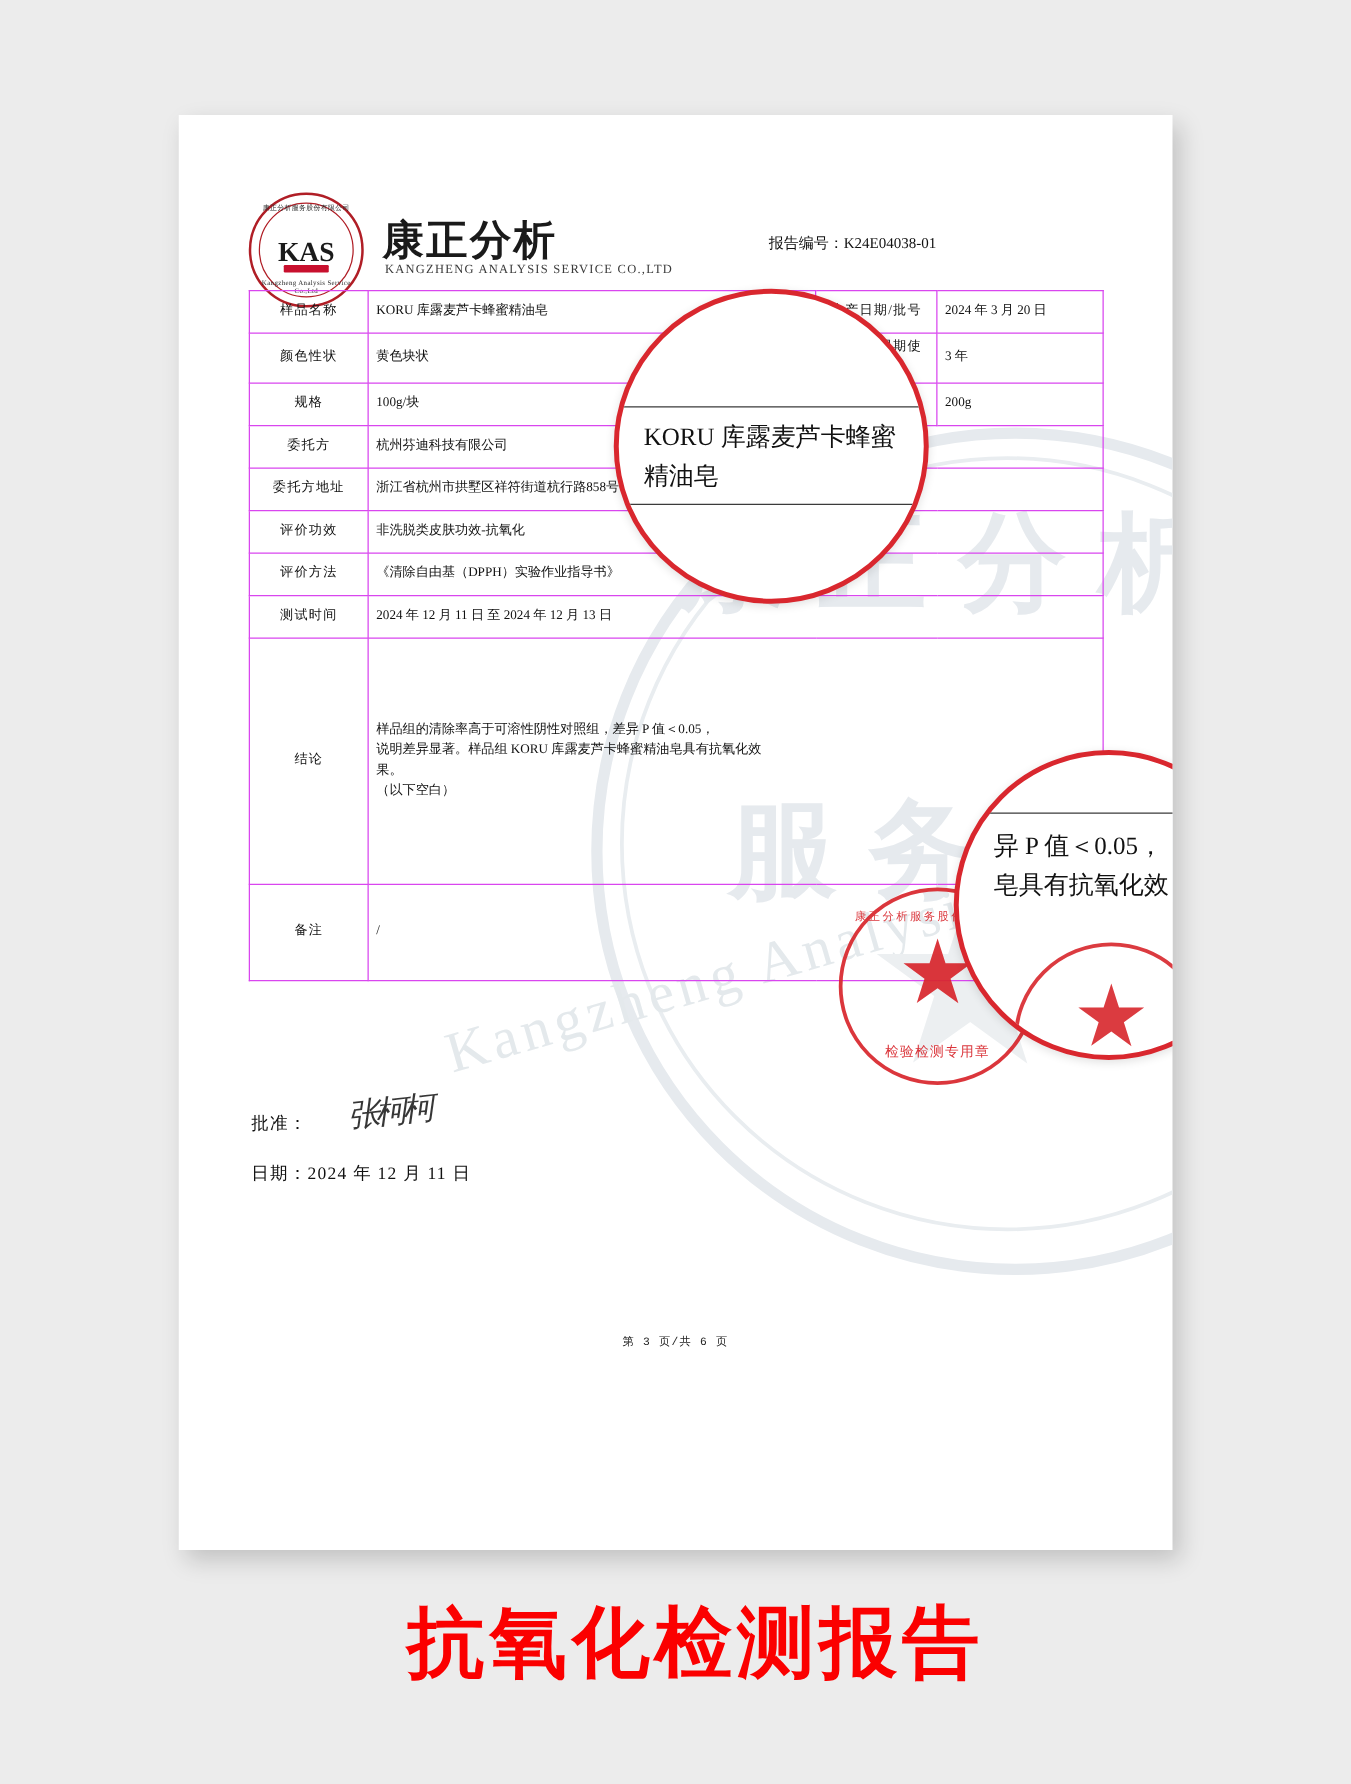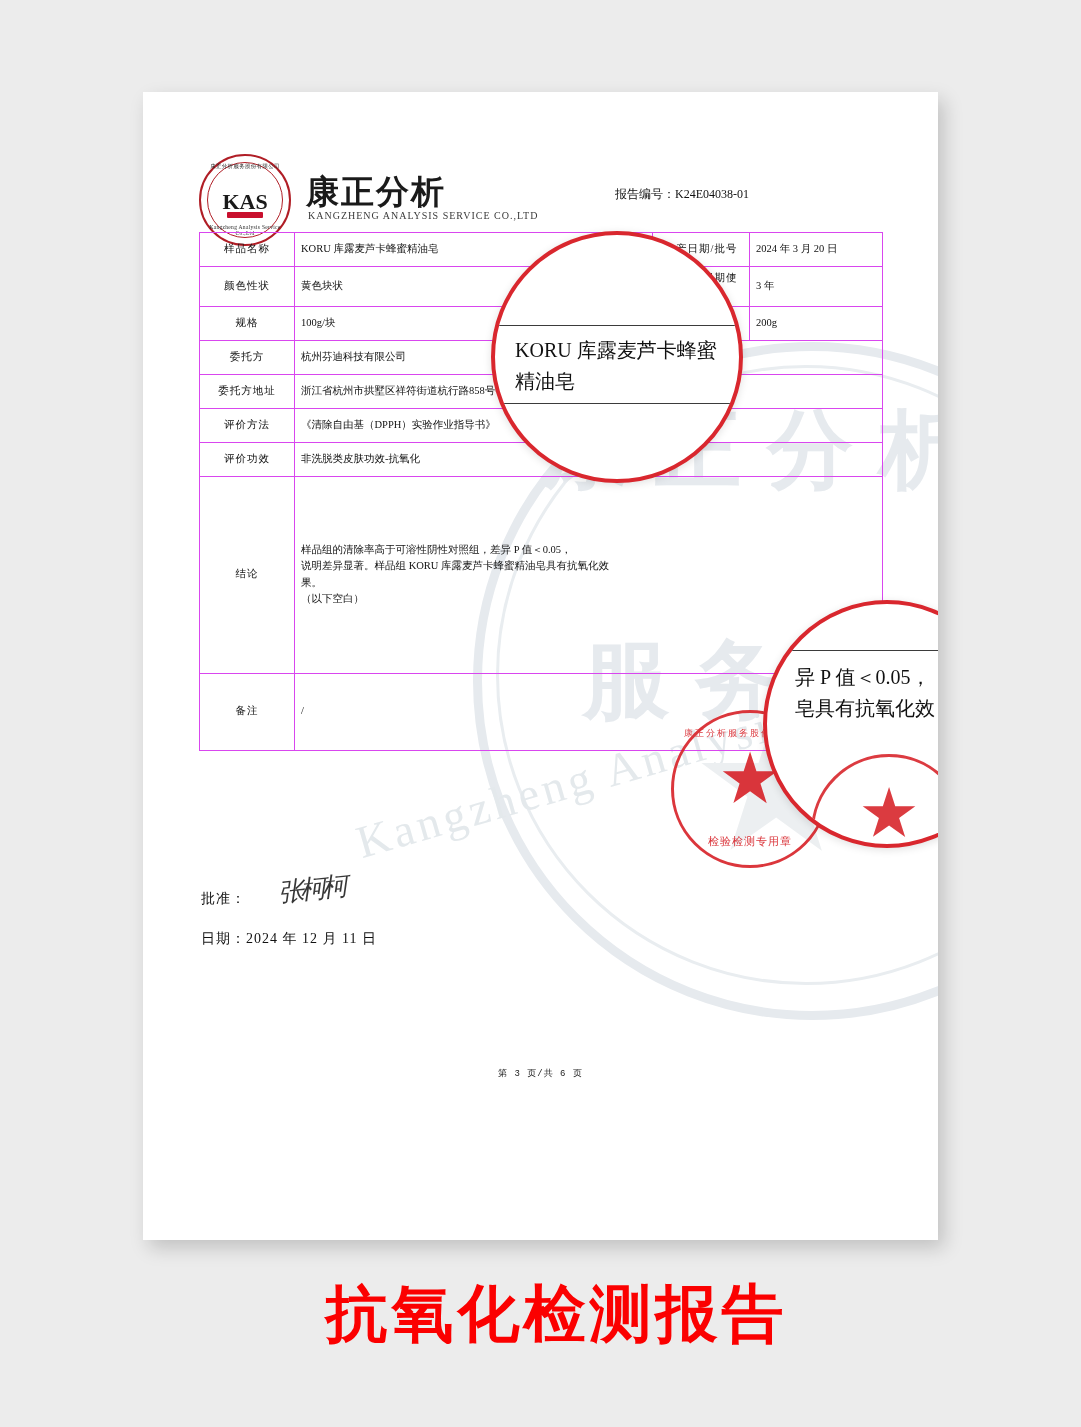--- a/index.html
+++ b/index.html
@@ -432,26 +432,30 @@
       </tr>
       <tr class="row-h">
         <td class="lbl">委托方</td>
         <td class="val" colspan="3">杭州芬迪科技有限公司</td>
       </tr>
       <tr class="row-h">
         <td class="lbl">委托方地址</td>
         <td class="val" colspan="3">浙江省杭州市拱墅区祥符街道杭行路858号中心一区1幢302-3</td>
       </tr>
       <tr class="row-h">
+        <td class="lbl">评价功效</td>
+        <td class="val" colspan="3">非洗脱类皮肤功效-抗氧化</td>
+      </tr>
+      <tr class="row-h">
         <td class="lbl">评价方法</td>
         <td class="val" colspan="3">《清除自由基（DPPH）实验作业指导书》</td>
       </tr>
       <tr class="row-h">
-        <td class="lbl">评价功效</td>
-        <td class="val" colspan="3">非洗脱类皮肤功效-抗氧化</td>
+        <td class="lbl">测试时间</td>
+        <td class="val" colspan="3">2024 年 12 月 11 日  至  2024 年 12 月 13 日</td>
       </tr>
       <tr>
         <td class="lbl">结论</td>
         <td class="conclusion-cell" colspan="3">
           <p>样品组的清除率高于可溶性阴性对照组，差异 P 值＜0.05，</p>
           <p>说明差异显著。样品组 KORU 库露麦芦卡蜂蜜精油皂具有抗氧化效</p>
           <p>果。</p>
           <p>（以下空白）</p>
         </td>
       </tr>

